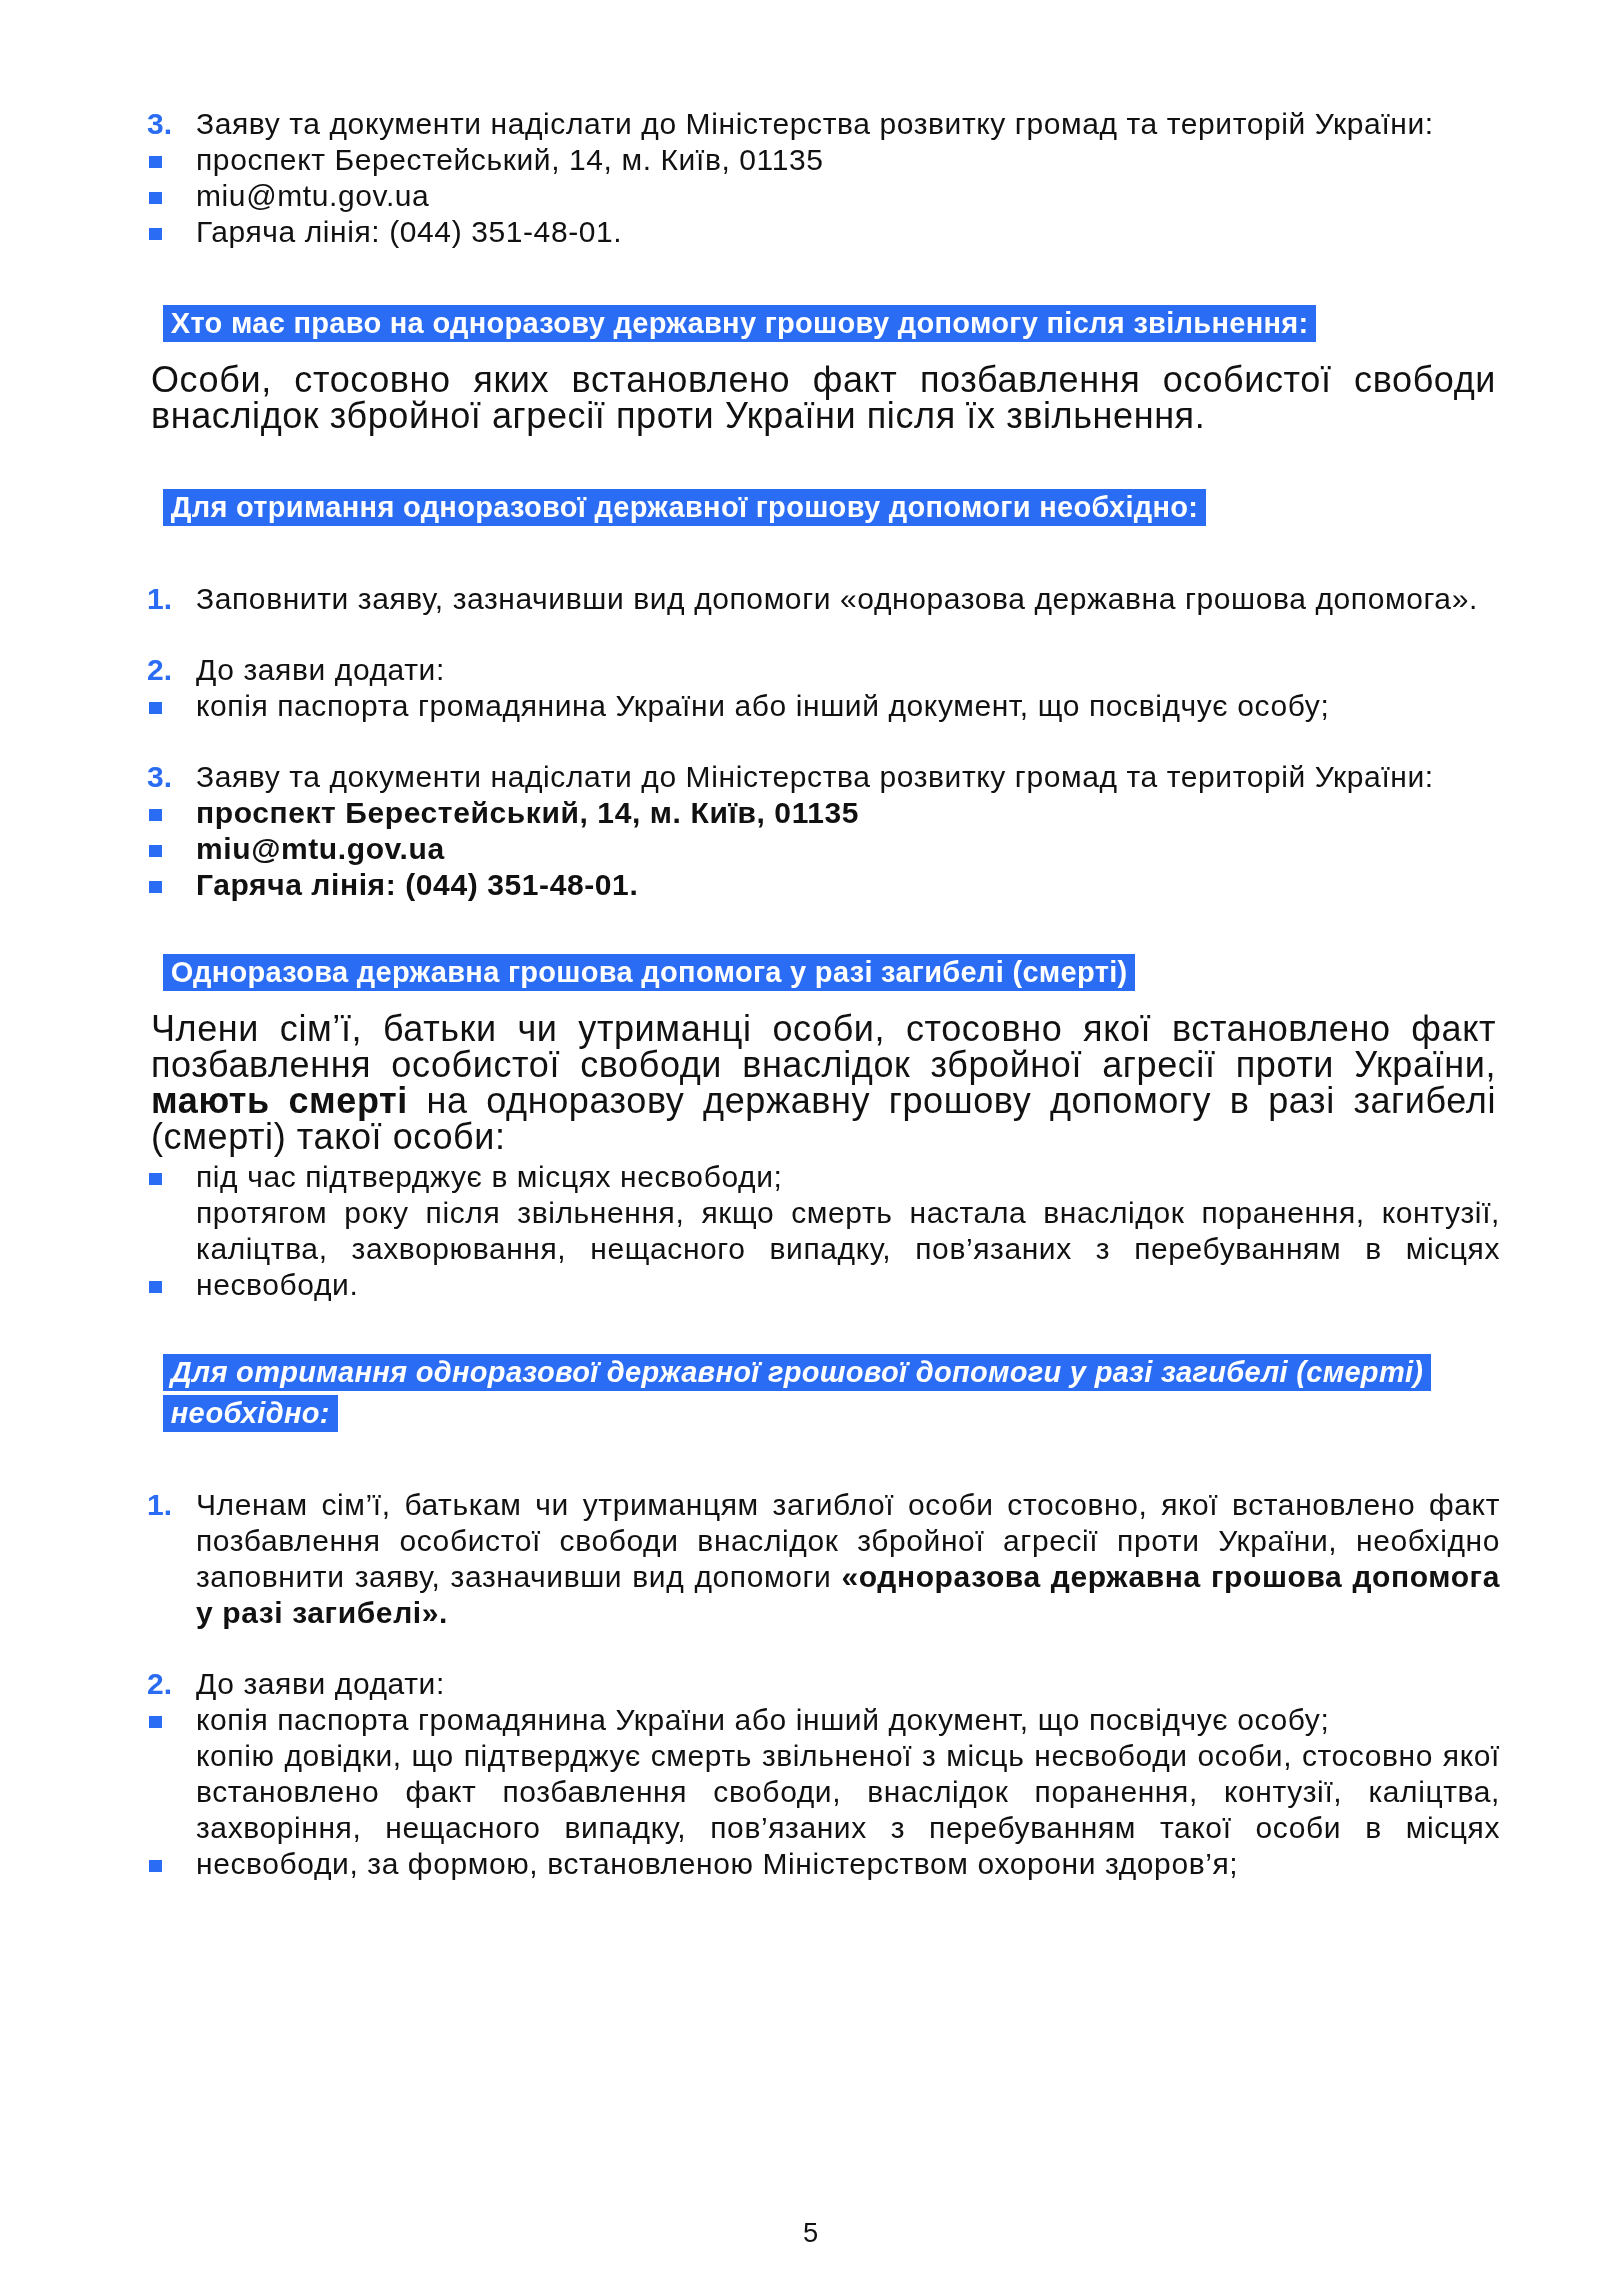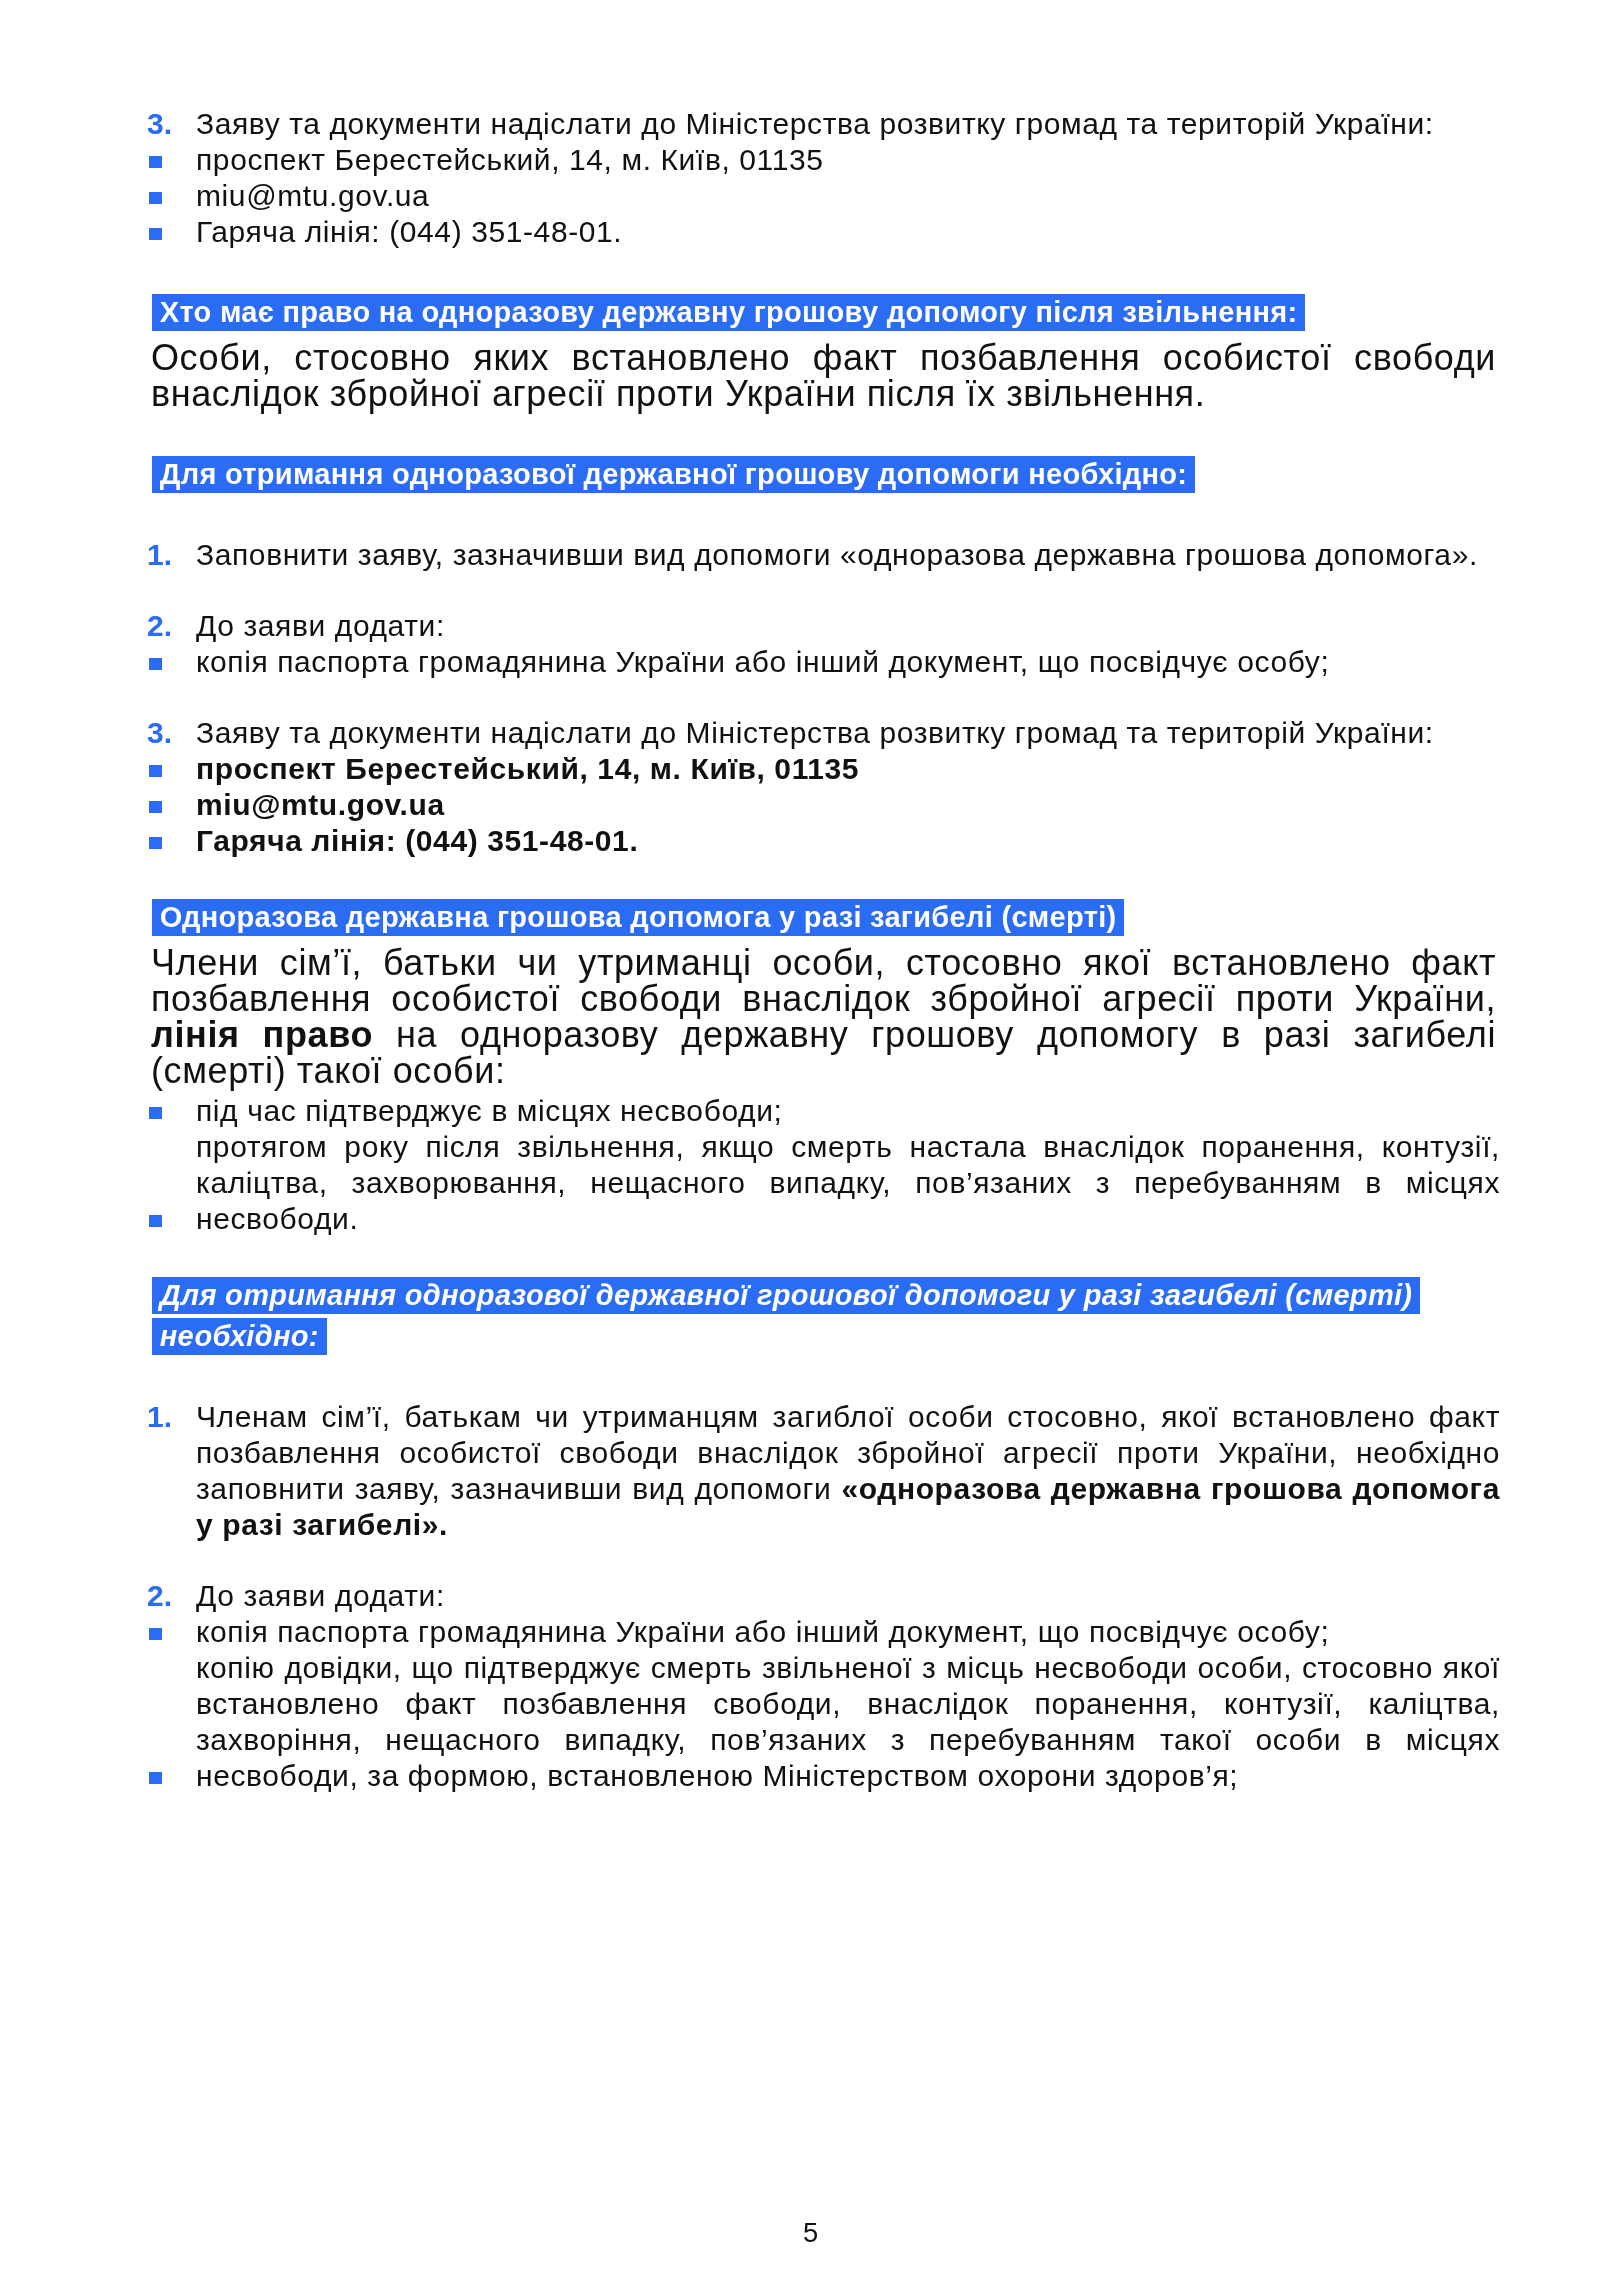--- a/index.html
+++ b/index.html
@@ -28,21 +28,21 @@
     background: #2b6cf5;
   }
   .bullet-text { flex: 1; font-size: 30px; line-height: 36px; letter-spacing: 0.6px; text-align: justify; }
   .bold { font-weight: bold; }
   .heading {
     display: inline; background: #2b6cf5; color: #ffffff; font-weight: bold;
     font-size: 29px; line-height: 36px; padding: 2px 7.8px 2.9px 7.8px;
     -webkit-box-decoration-break: clone; box-decoration-break: clone;
     letter-spacing: 0.3px;
   }
-  .heading-wrap { margin: 5px; line-height: 36px; }
+  .heading-wrap { margin: 16px; line-height: 36px; }
   .page-number {
     position: absolute; left: 0; width: 1621px; top: 2217px; text-align: center;
     font-size: 27.4px; color: #111111;
   }
 </style>
 </head>
 <body>
 
 <div class="page">
 
@@ -111,21 +111,21 @@
   <div class="bullet-row">
     <span class="bullet"></span>
     <span class="bullet-text bold">Гаряча лінія: (044) 351-48-01.</span>
   </div>
 
   <div style="height:35px"></div>
 
   <p class="heading-wrap">
     <span class="heading">Одноразова державна грошова допомога у разі загибелі (смерті)</span>
   </p>
-  <p class="p"><span>Члени сім’ї, батьки чи утриманці особи, стосовно якої встановлено факт позбавлення особистої свободи внаслідок збройної агресії проти України, </span><span class="bold">лінія право</span><span> на одноразову державну грошову допомогу в разі загибелі (смерті) такої особи:</span></p>
+  <p class="p"><span>Члени сім’ї, батьки чи утриманці особи, стосовно якої встановлено факт позбавлення особистої свободи внаслідок збройної агресії проти України, </span><span class="bold">мають смерті</span><span> на одноразову державну грошову допомогу в разі загибелі (смерті) такої особи:</span></p>
   <div class="bullet-row">
     <span class="bullet"></span>
     <span class="bullet-text">під час підтверджує в місцях несвободи;</span>
   </div>
   <div class="bullet-row">
     <span class="bullet"></span>
     <span class="bullet-text">протягом року після звільнення, якщо смерть настала внаслідок поранення, контузії, каліцтва, захворювання, нещасного випадку, пов’язаних з перебуванням в місцях несвободи.</span>
   </div>
 
   <div style="height:35px"></div>

